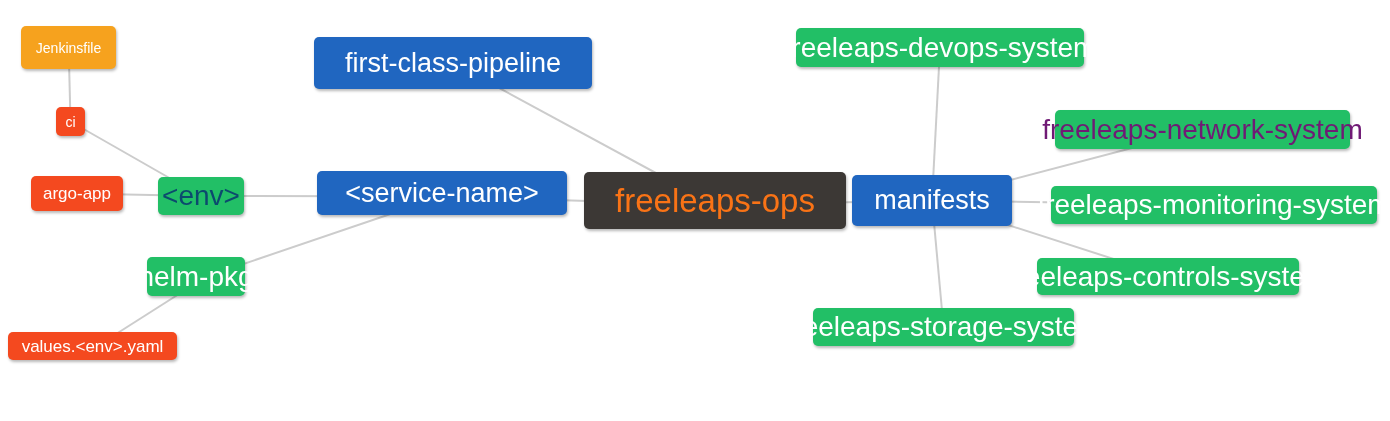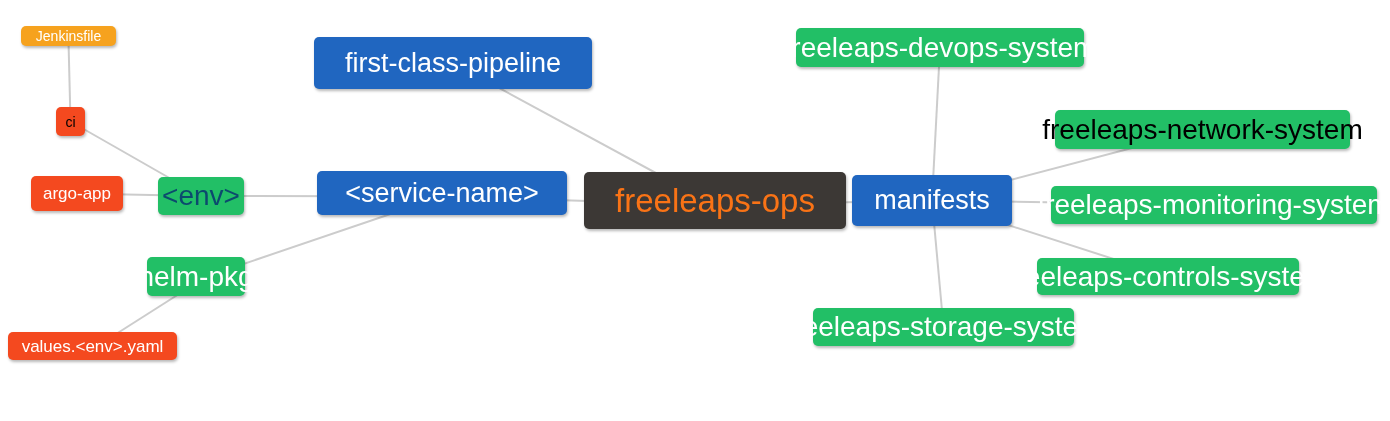--- a/index.html
+++ b/index.html
@@ -56,28 +56,28 @@
       <line x1="453" y1="63" x2="715" y2="205" stroke="#cccccc" stroke-width="2"></line>
       <line x1="442" y1="196.5" x2="715" y2="205" stroke="#cccccc" stroke-width="2"></line>
       <line x1="715" y1="205" x2="932" y2="200.5" stroke="#cccccc" stroke-width="2"></line>
       <line x1="932" y1="200.5" x2="940" y2="47.5" stroke="#cccccc" stroke-width="2"></line>
       <line x1="932" y1="200.5" x2="1202.5" y2="129.5" stroke="#cccccc" stroke-width="2"></line>
       <line x1="932" y1="200.5" x2="1214" y2="205" stroke="#cccccc" stroke-width="2"></line>
       <line x1="932" y1="200.5" x2="1168" y2="276.5" stroke="#cccccc" stroke-width="2"></line>
       <line x1="932" y1="200.5" x2="943.5" y2="327" stroke="#cccccc" stroke-width="2"></line>
     </svg>
 
-<div class="node size-xs" style="left: 21px; top: 26px; width: 95px; height: 20px; background: rgb(246, 162, 30); color: rgb(255, 255, 255);">Jenkinsfile</div>
-    <div class="node size-xs" style="left: 56px; top: 107px; width: 29px; height: 29px; background: rgb(244, 73, 31); color: #000000;">ci</div>
+<div class="node size-xs" style="left: 21px; top: 26px; width: 95px; height: 43px; background: rgb(246, 162, 30); color: rgb(255, 255, 255);">Jenkinsfile</div>
+    <div class="node size-xs" style="left: 56px; top: 107px; width: 29px; height: 29px; background: rgb(244, 73, 31); color: #ffffff;">ci</div>
     <div class="node size-sm" style="left: 31px; top: 176px; width: 92px; height: 35px; background: rgb(244, 73, 31); color: rgb(255, 255, 255);">argo-app</div>
     <div class="node size-md" style="left: 158px; top: 177px; width: 86px; height: 38px; background: rgb(34, 191, 102); color: #0c4a6e;">&lt;env&gt;</div>
     <div class="node size-md" style="left: 147px; top: 257px; width: 98px; height: 39px; background: rgb(34, 191, 102); color: rgb(255, 255, 255);">helm-pkg</div>
     <div class="node size-sm" style="left: 8px; top: 332px; width: 169px; height: 28px; background: rgb(244, 73, 31); color: rgb(255, 255, 255);">values.&lt;env&gt;.yaml</div>
     <div class="node size-lg" style="left: 314px; top: 37px; width: 278px; height: 52px; background: rgb(32, 102, 192); color: rgb(255, 255, 255); text-align: right;">first-class-pipeline</div>
     <div class="node size-lg" style="left: 317px; top: 171px; width: 250px; height: 44px; background: rgb(32, 102, 192); color: rgb(255, 255, 255);">&lt;service-name&gt;</div>
     <div class="node size-xl" style="left: 584px; top: 172px; width: 262px; height: 57px; background: rgb(60, 56, 53); color: #f97316;">freeleaps-ops</div>
     <div class="node size-lg" style="left: 852px; top: 175px; width: 160px; height: 51px; background: rgb(32, 102, 192); color: rgb(255, 255, 255);">manifests</div>
     <div class="node size-md" style="left: 796px; top: 28px; width: 288px; height: 39px; background: rgb(34, 191, 102); color: rgb(255, 255, 255);">freeleaps-devops-system</div>
-    <div class="node size-md" style="left: 1055px; top: 110px; width: 295px; height: 39px; background: rgb(34, 191, 102); color: #000000;">freeleaps-network-system</div>
+    <div class="node size-md" style="left: 1055px; top: 110px; width: 295px; height: 39px; background: rgb(34, 191, 102); color: #701a75;">freeleaps-network-system</div>
     <div class="node size-md" style="left: 1051px; top: 186px; width: 326px; height: 38px; background: rgb(34, 191, 102); color: rgb(255, 255, 255);">freeleaps-monitoring-system</div>
     <div class="node size-md" style="left: 1037px; top: 258px; width: 262px; height: 37px; background: rgb(34, 191, 102); color: rgb(255, 255, 255);">freeleaps-controls-system</div>
     <div class="node size-md" style="left: 813px; top: 308px; width: 261px; height: 38px; background: rgb(34, 191, 102); color: rgb(255, 255, 255);">freeleaps-storage-system</div>
   </div>
 
 </body></html>

